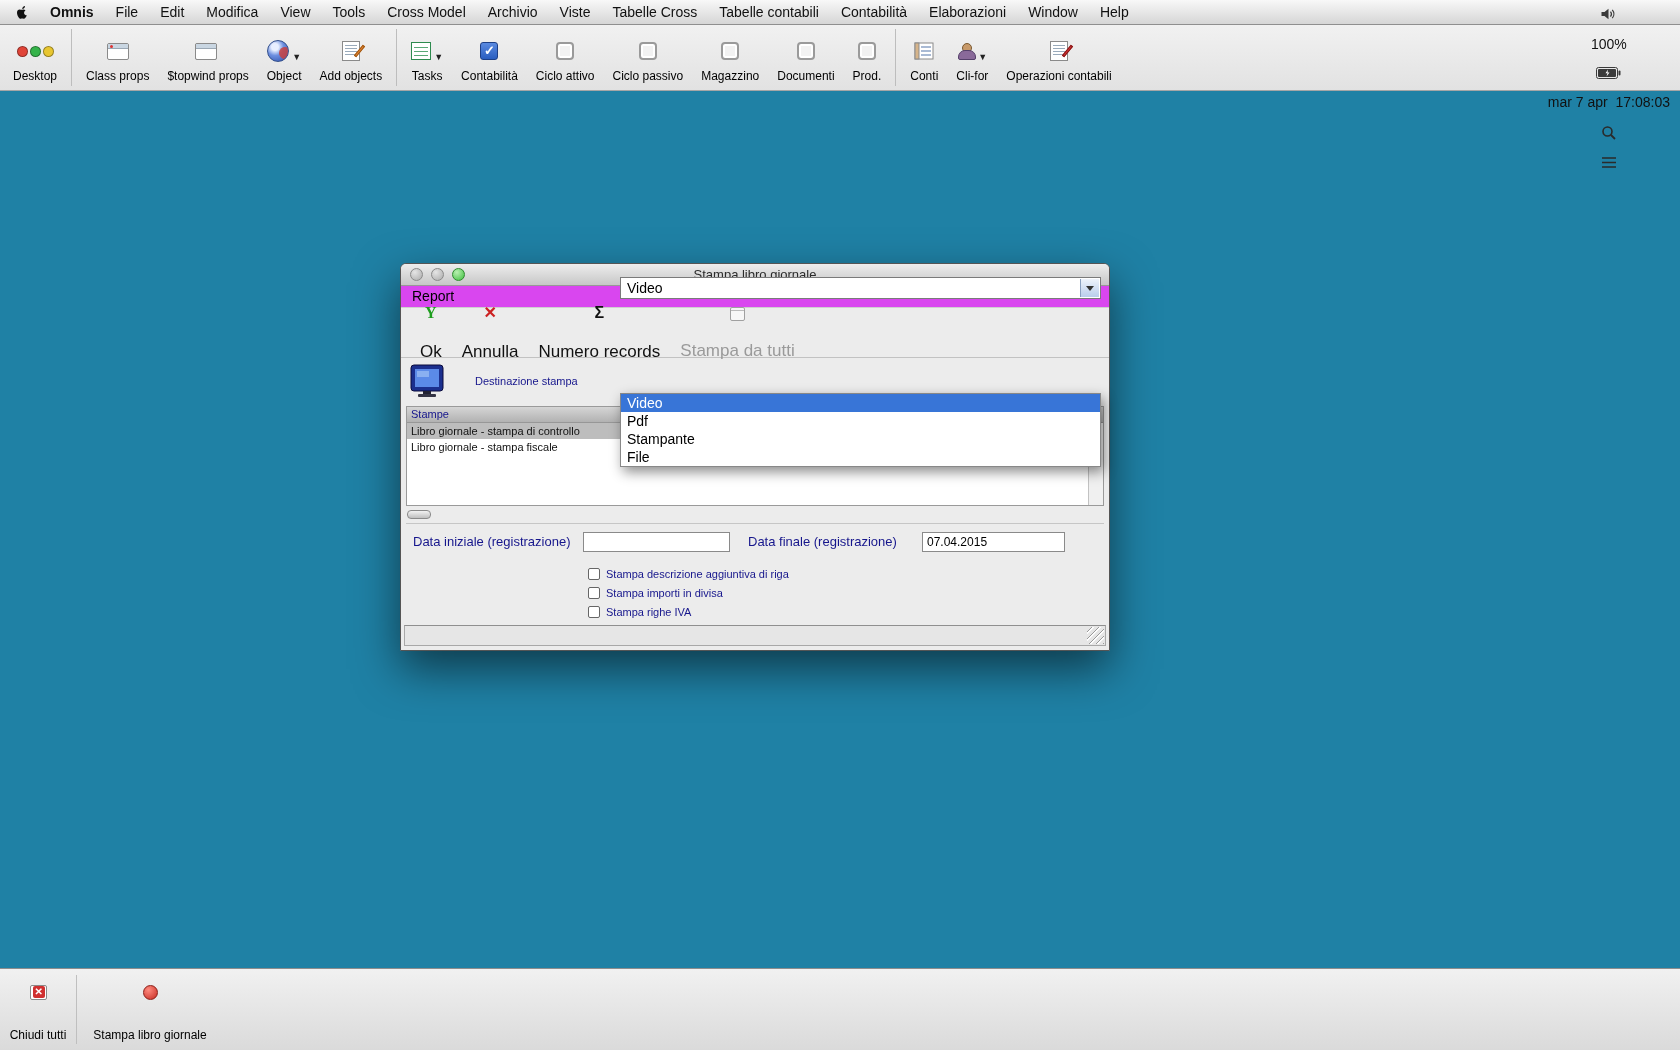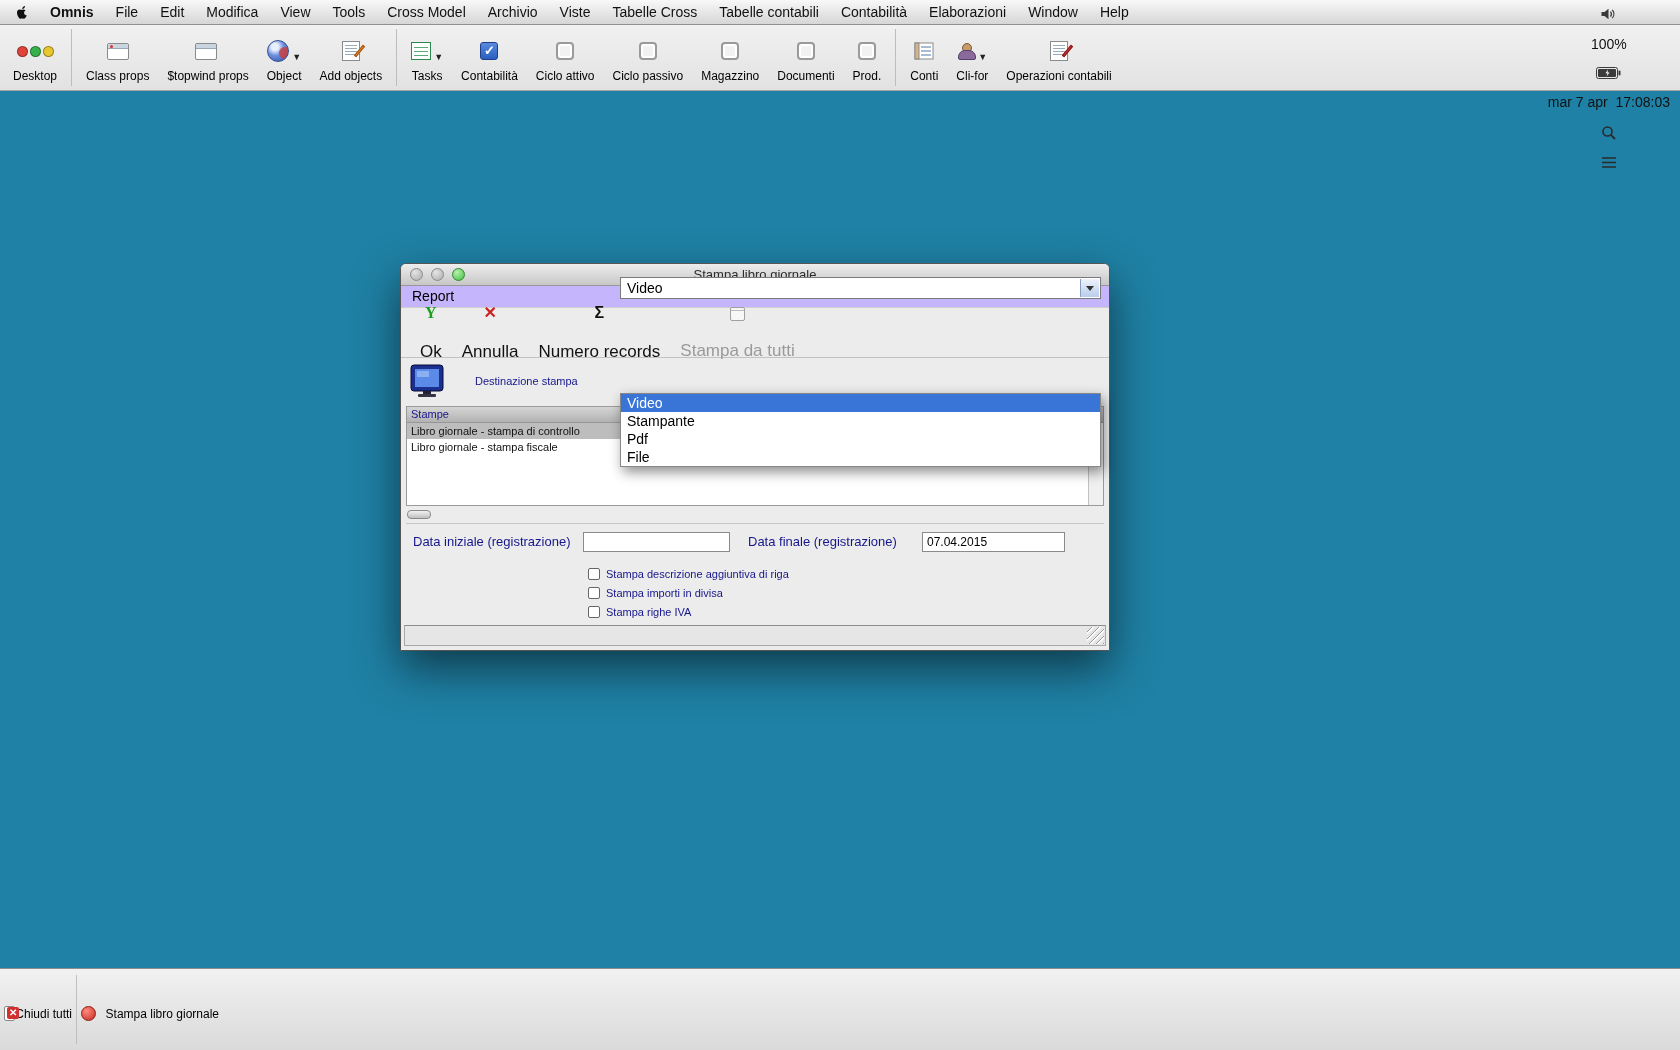--- a/index.html
+++ b/index.html
@@ -59,21 +59,21 @@
   
   .dialog { position:absolute; left:400px; top:171px; width:710px; height:388px;
     background:#ececec; border:1px solid #555; border-radius:6px 6px 1px 1px;
     box-shadow:0 18px 45px rgba(0,0,0,.55); font-size:12px; }
   .dlg-title { height:22px; background:linear-gradient(#ededed,#c7c7c7); border-bottom:1px solid #989898;
     border-radius:5px 5px 0 0; position:relative; text-align:center; font-size:13px; line-height:21px; color:#2b2b2b; }
   .tl { position:absolute; left:9px; top:4px; display:flex; gap:8px; }
   .tl span { width:13px; height:13px; border-radius:50%; }
   .tl .gray { background:radial-gradient(circle at 35% 30%, #e5e5e5, #ababab); border:1px solid #8a8a8a; }
   .tl .green { background:radial-gradient(circle at 35% 30%, #b8f0b0, #3fbf3f); border:1px solid #2e8b2e; }
-  .dlg-menubar { height:22px; background:#c4b5fd; border-bottom:1px solid #cfcfcf; font-size:14px; line-height:21px; padding-left:11px; color:#000; }
+  .dlg-menubar { height:22px; background:#d946ef; border-bottom:1px solid #cfcfcf; font-size:14px; line-height:21px; padding-left:11px; color:#000; }
   .dlg-toolbar { height:50px; border-bottom:1px solid #c2c2c2; display:flex; align-items:center; padding-left:10px; gap:2px; }
   .dtb { display:flex; flex-direction:column; align-items:center; padding:3px 9px; }
   .dtb .ic { height:19px; font-size:16px; font-weight:bold; line-height:19px; }
   .dtb .lb { font-size:17px; margin-top:20px; color:#111; }
   .dtb.disabled .lb { color:#9a9a9a; }
   .ic.ok { color:#1e9e1e; font-family:"Liberation Serif",serif; }
   .ic.cancel { color:#cc2222; }
   .ic.sigma { color:#111; }
   .ic.listwin { width:15px; height:14px; border:1px solid #a0a0a0; border-radius:2px; background:#f7f7f7; position:relative; margin-top:3px; }
   .ic.listwin::before { content:""; position:absolute; top:2px; left:0; right:0; height:1px; background:#bbb; }
@@ -110,21 +110,21 @@
   .cblabel { font-size:11px; color:var(--label-navy,#16168c); }
 
   .dlg-status { position:absolute; left:3px; right:3px; bottom:4px; height:21px; background:#e6e6e6;
     border:1px solid #a8a8a8; border-top-color:#8f8f8f; }
   .grip { position:absolute; right:1px; bottom:1px; width:17px; height:17px;
     background:repeating-linear-gradient(135deg, transparent 0 3px, #9a9a9a 3px 4px, #fdfdfd 4px 5px); }
 
   
   .taskbar { position:absolute; left:0; right:0; bottom:0; height:82px;
     background:linear-gradient(#f1f1f1,#dadada); border-top:1px solid #8d8d8d; display:flex; z-index:90; }
-  .task { display:flex; flex-direction:row; align-items:center; justify-content:space-between; padding:16px 4px 8px; }
+  .task { display:flex; flex-direction:column; align-items:center; justify-content:space-between; padding:16px 4px 8px; }
   .task1 { width:76px; }
   .task2 { width:146px; }
   .tksep { width:1px; background:#bfbfbf; margin:6px 0; }
   .tklabel { font-size:12px; color:#000; white-space:nowrap; }
   .closewin-icon { width:17px; height:15px; background:#fff; border:1px solid #8a8a8a; border-radius:2px; position:relative; }
   .closewin-icon::after { content:"✕"; position:absolute; left:2px; top:0px; font-size:10px; font-weight:bold; color:#fff;
     background:#d03030; border-radius:2px; padding:0 2px; line-height:12px; }
   .reddot-icon { width:15px; height:15px; border-radius:50%; border:1px solid #8c1d16;
     background:radial-gradient(circle at 35% 30%, #ff8a7e, #c62b22); }
 
@@ -387,22 +387,22 @@
         <span class="dest-label">Destinazione stampa</span>
       </div>
 
       <div class="combo">
         <span>Video</span>
         <span class="combo-arrow"></span>
       </div>
 
       <div class="dd-list">
         <div class="dd-item selected">Video</div>
+        <div class="dd-item">Pdf</div>
         <div class="dd-item">Stampante</div>
-        <div class="dd-item">Pdf</div>
         <div class="dd-item">File</div>
       </div>
 
       <div class="stampe">
         <div class="stampe-header">Stampe</div>
         <div class="srow selected">Libro giornale - stampa di controllo</div>
         <div class="srow">Libro giornale - stampa fiscale</div>
         <div class="vscroll"></div>
       </div>
       <div class="hthumb"></div>

